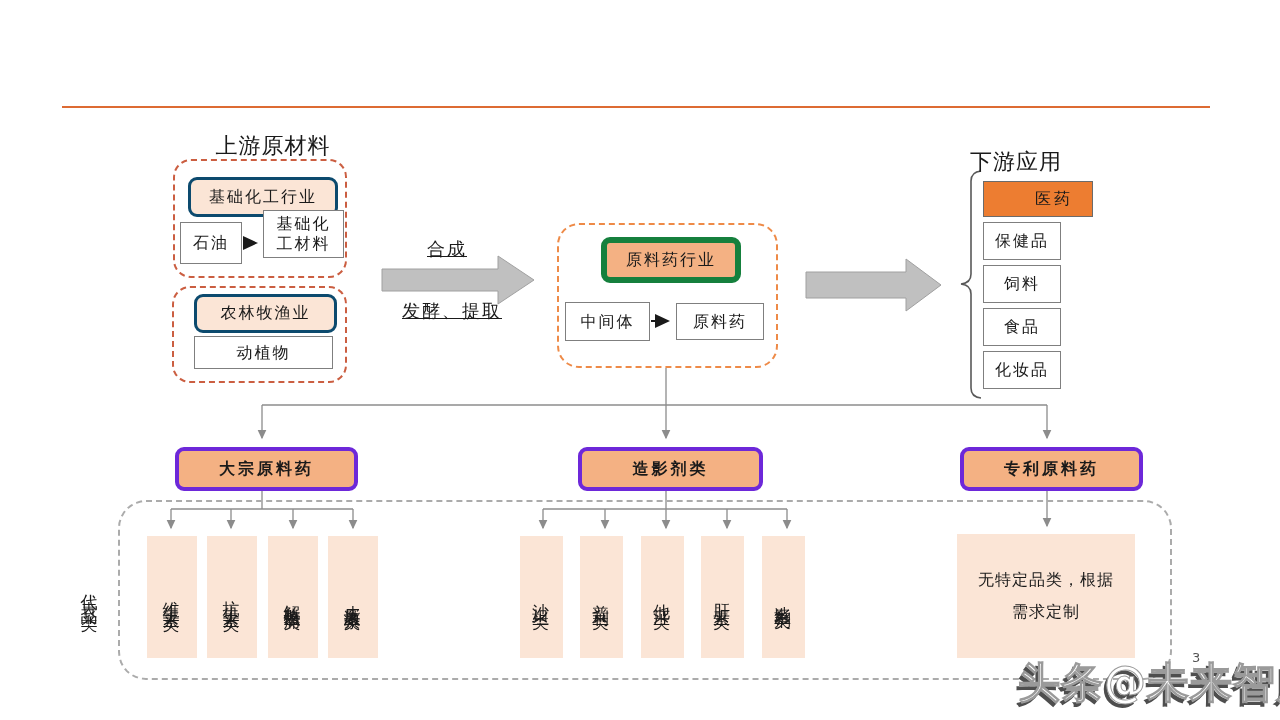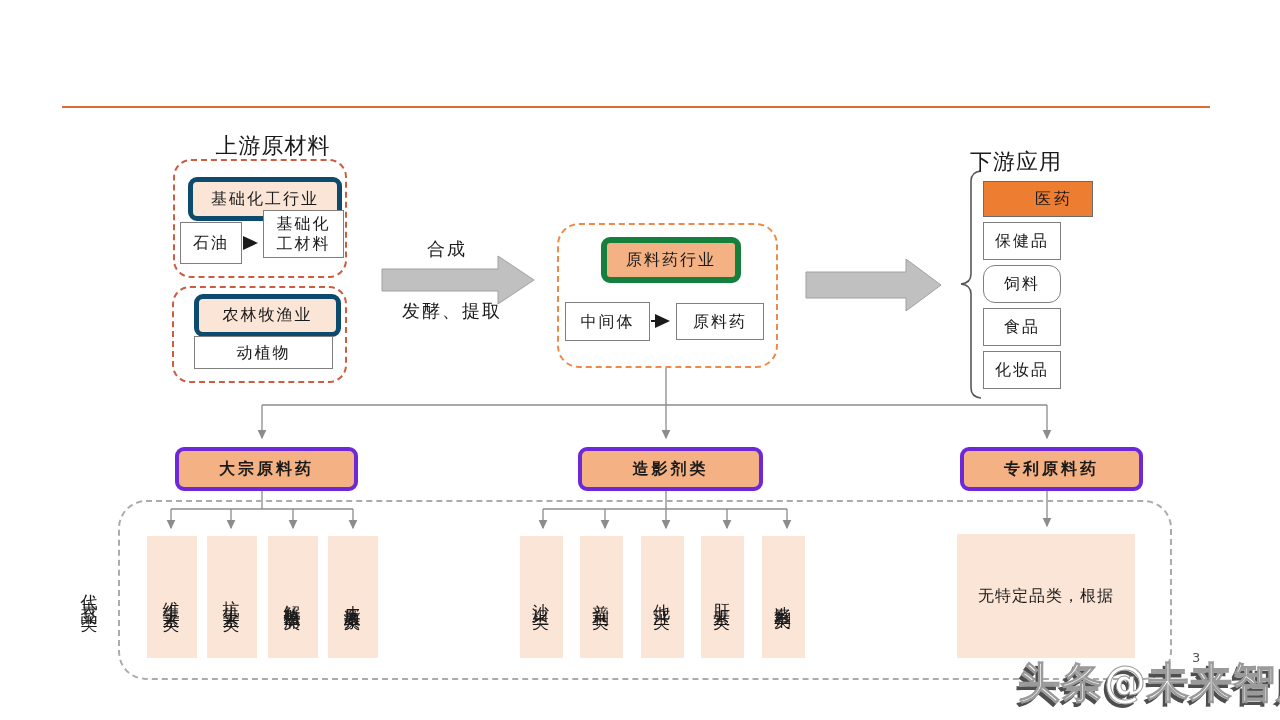--- a/index.html
+++ b/index.html
@@ -8,30 +8,30 @@
     font-family:"DejaVu Serif","Liberation Serif",serif;color:#1a1a1a;
   }
   .abs{position:absolute;}
   .ctr{display:flex;align-items:center;justify-content:center;text-align:center;}
   .title{font-size:27px;font-weight:bold;letter-spacing:2px;}
   .title-rule{height:2px;background:#DD6B33;}
   .sec-label{font-size:22px;letter-spacing:1px;}
   .dash-red{border:2px dashed #CB5E41;border-radius:18px;}
   .dash-orange{border:2px dashed #EE8A47;border-radius:22px;}
   .dash-gray{border:2px dashed #ABABAB;border-radius:28px;}
-  .hdr-peach{background:#FBE5D6;border:5px solid #0c4a6e;border-radius:9px;font-size:16px;letter-spacing:2px;}
+  .hdr-peach{background:#FBE5D6;border:3px solid #0c4a6e;border-radius:9px;font-size:16px;letter-spacing:2px;}
   .hdr-salmon{background:#F4B183;border:6px solid #15803d;border-radius:9px;font-size:16px;letter-spacing:2px;}
   .box-white{background:#fff;border:1px solid #7F7F7F;font-size:16px;letter-spacing:2px;line-height:1.25;}
   .box-orange-hl{background:#ED7D31;border:1px solid #6B6B6B;font-size:16px;letter-spacing:3px;padding-left:32px;}
   .cat-box{background:#F4B183;border:4px solid #6d28d9;border-radius:9px;font-size:16px;font-weight:bold;letter-spacing:3px;}
   .vbox{background:#FBE5D6;}
   .vbox span{writing-mode:vertical-rl;text-orientation:upright;letter-spacing:5px;font-size:17px;}
   .vlabel span{writing-mode:vertical-rl;text-orientation:upright;letter-spacing:7px;font-size:17px;}
   .big-peach{background:#FBE5D6;font-size:16px;letter-spacing:1px;line-height:2;}
-  .arrow-text{font-size:18px;letter-spacing:2px;}
+  .arrow-text{font-size:18px;letter-spacing:2px;text-decoration:underline;}
   .watermark{
     font-family:"DejaVu Sans","Liberation Sans",sans-serif;
     font-size:42px;font-weight:bold;color:#ffffff;letter-spacing:1px;
     -webkit-text-stroke:1px #9a9a9a;
     text-shadow:-3px 4px 0 #4E4E4E;
     white-space:nowrap;
   }
   .pagenum{font-size:13px;color:#555;font-family:"DejaVu Sans",sans-serif;}
   svg.overlay{position:absolute;left:0;top:0;pointer-events:none;}
 </style>
@@ -112,21 +112,21 @@
   <div class="abs arrow-text ctr" style="left:392px;top:299px;width:120px;">发酵、提取</div>
 
   <div class="abs dash-orange" style="left:557px;top:223px;width:217px;height:141px;"></div>
   <div class="abs ctr hdr-salmon" style="left:601px;top:237px;width:128px;height:34px;">原料药行业</div>
   <div class="abs ctr box-white" style="left:565px;top:302px;width:83px;height:37px;">中间体</div>
   <div class="abs ctr box-white" style="left:676px;top:303px;width:86px;height:35px;">原料药</div>
 
   <div class="abs sec-label ctr" style="left:946px;top:147px;width:140px;">下游应用</div>
   <div class="abs ctr box-orange-hl" style="left:983px;top:181px;width:76px;height:34px;">医药</div>
   <div class="abs ctr box-white" style="left:983px;top:222px;width:76px;height:36px;">保健品</div>
-  <div class="abs ctr box-white" style="left:983px;top:265px;width:76px;height:36px;border-radius:12px;">饲料</div>
+  <div class="abs ctr box-white" style="left:983px;top:265px;width:76px;height:36px;">饲料</div>
   <div class="abs ctr box-white" style="left:983px;top:308px;width:76px;height:36px;">食品</div>
   <div class="abs ctr box-white" style="left:983px;top:351px;width:76px;height:36px;">化妆品</div>
 
   <div class="abs ctr cat-box" style="left:175px;top:447px;width:175px;height:36px;">大宗原料药</div>
   <div class="abs ctr cat-box" style="left:578px;top:447px;width:177px;height:36px;">造影剂类</div>
   <div class="abs ctr cat-box" style="left:960px;top:447px;width:175px;height:36px;">专利原料药</div>
 
   <div class="abs dash-gray" style="left:118px;top:500px;width:1050px;height:176px;"></div>
   <div class="abs ctr vlabel" style="left:74px;top:545px;width:32px;height:100px;">
     <span>代表品类</span>
@@ -157,19 +157,20 @@
   <div class="abs ctr vbox" style="left:701px;top:536px;width:43px;height:122px;">
       <span>肝素类</span>
     </div>
   <div class="abs ctr vbox" style="left:762px;top:536px;width:43px;height:122px;">
       <span style="letter-spacing:2px">造影剂类</span>
     </div>
 
   <div class="abs ctr big-peach" style="left:957px;top:534px;width:178px;height:124px;">
     <div>
       <div>无特定品类，根据</div>
+      <div>需求定制</div>
     </div>
   </div>
 
   <div class="abs pagenum" style="left:1192px;top:650px;">3</div>
   <div class="abs watermark" style="left:1018px;top:655px;">头条@未来智库</div>
 
 </div>
 
 </body></html>

